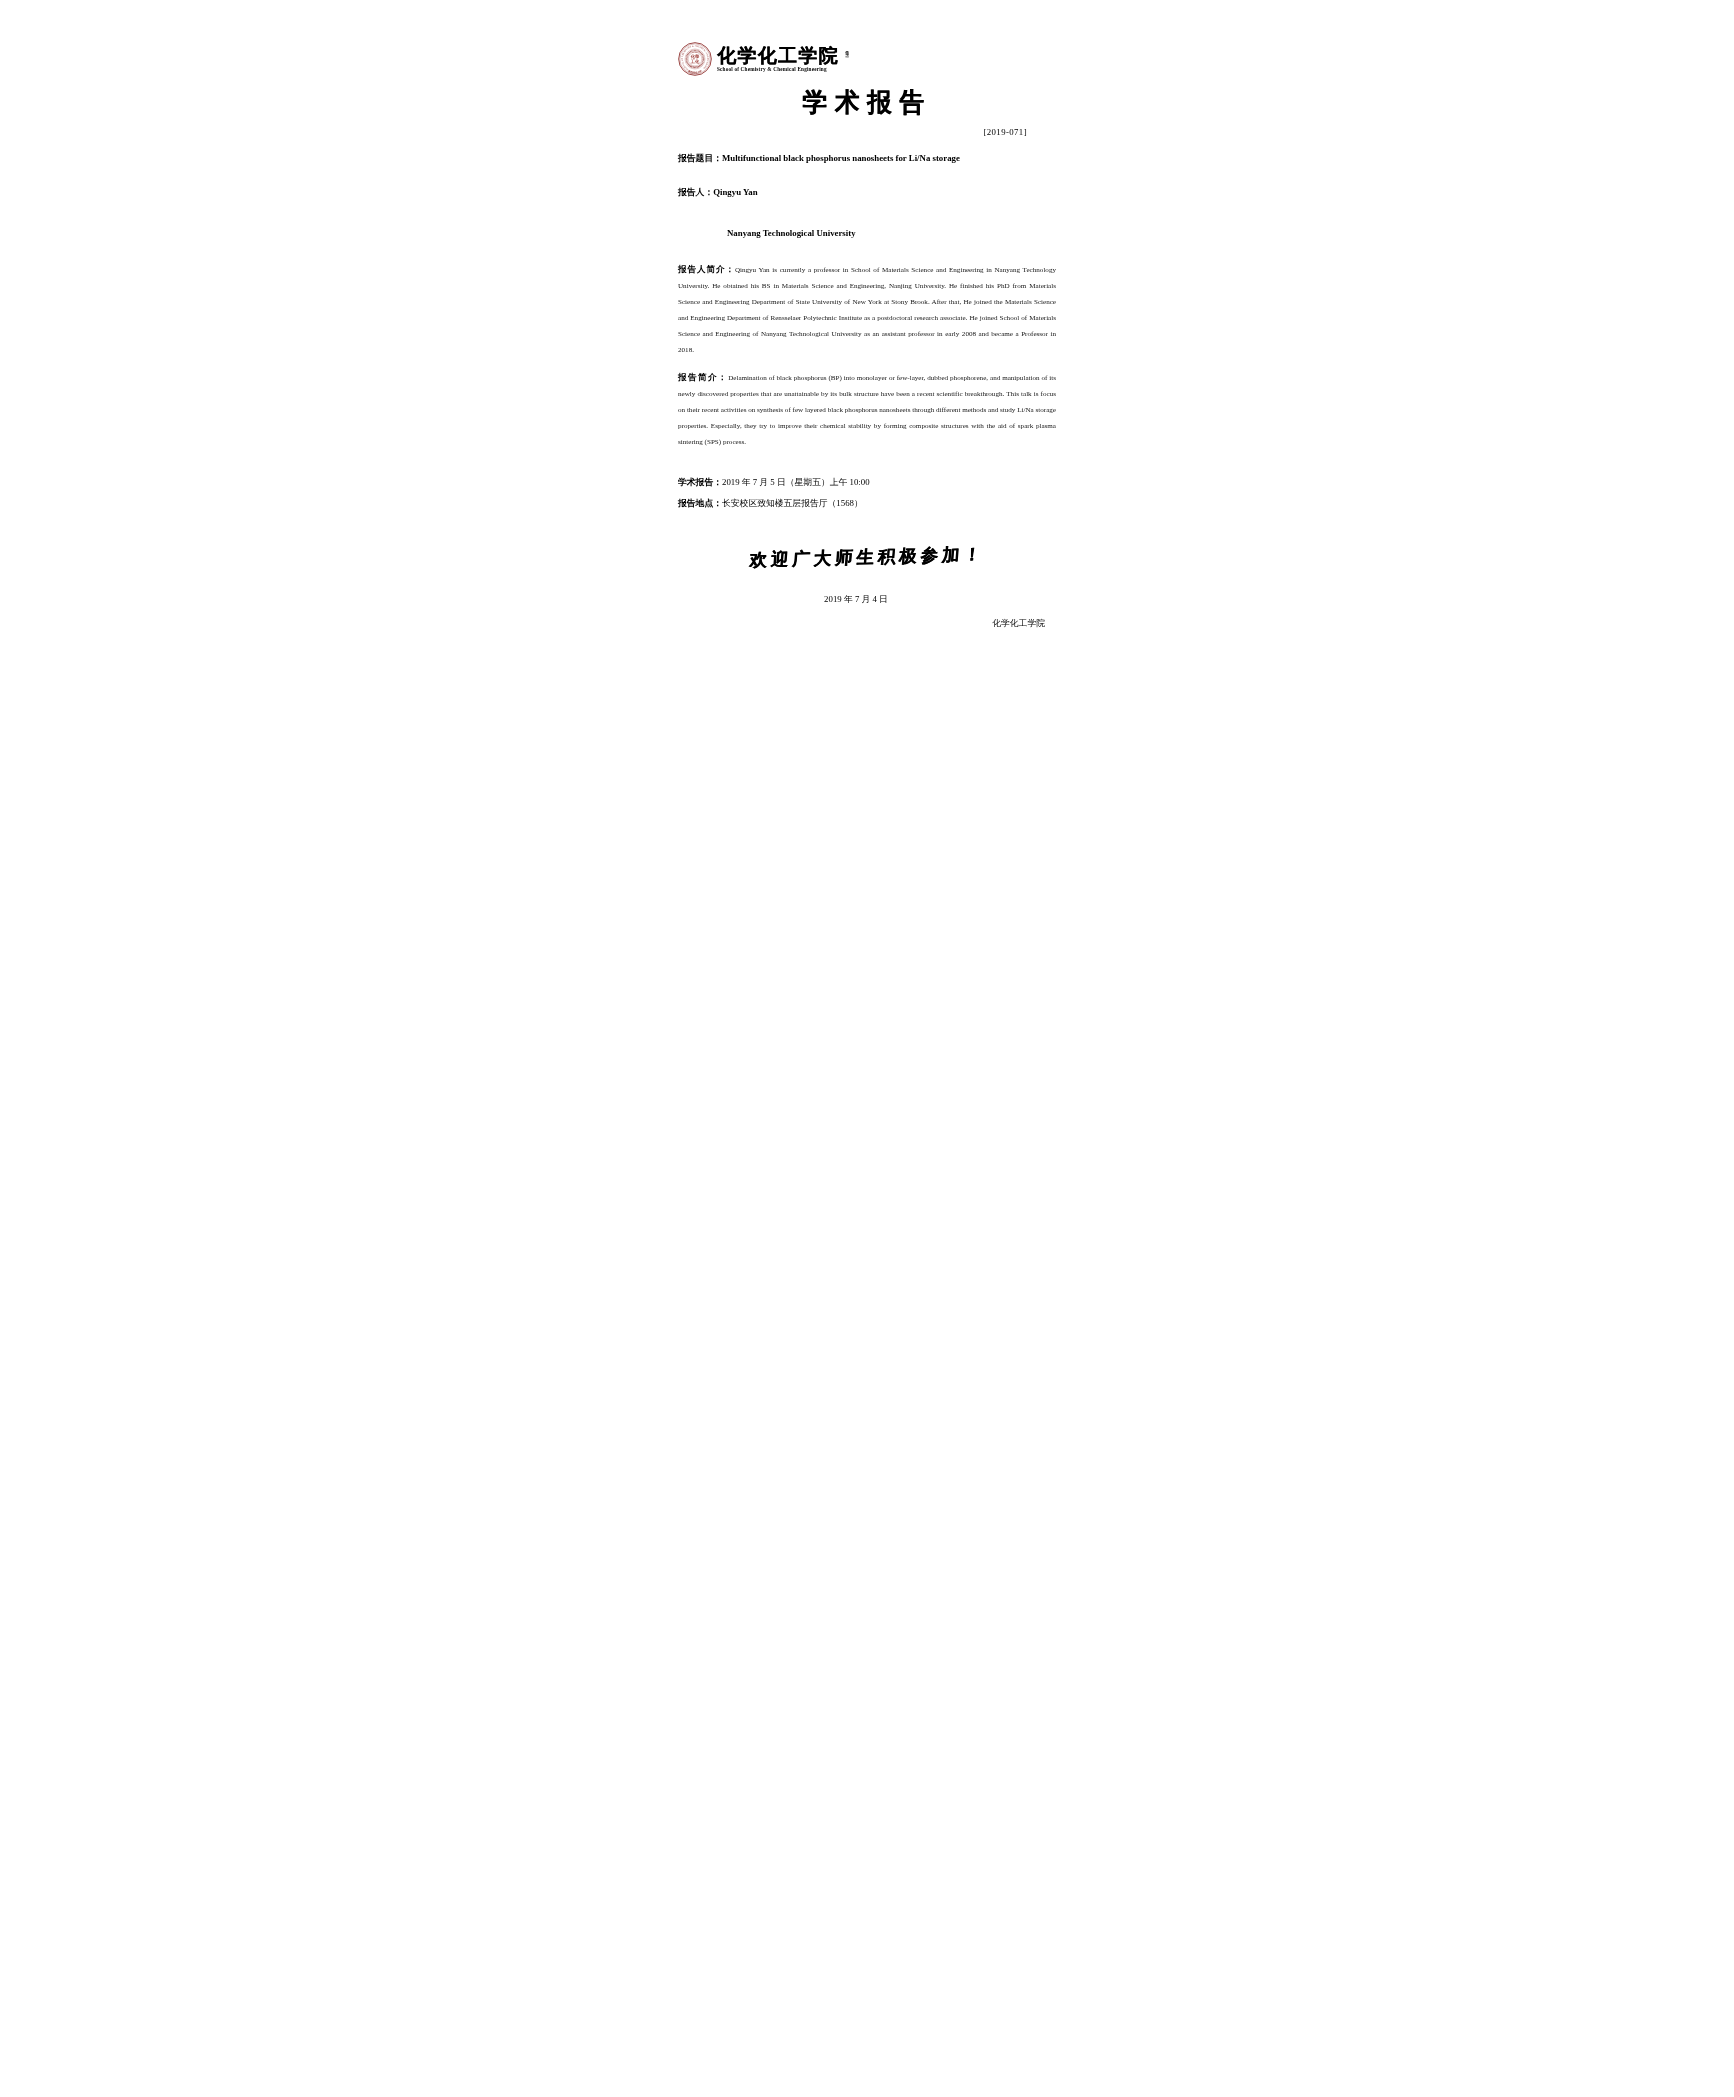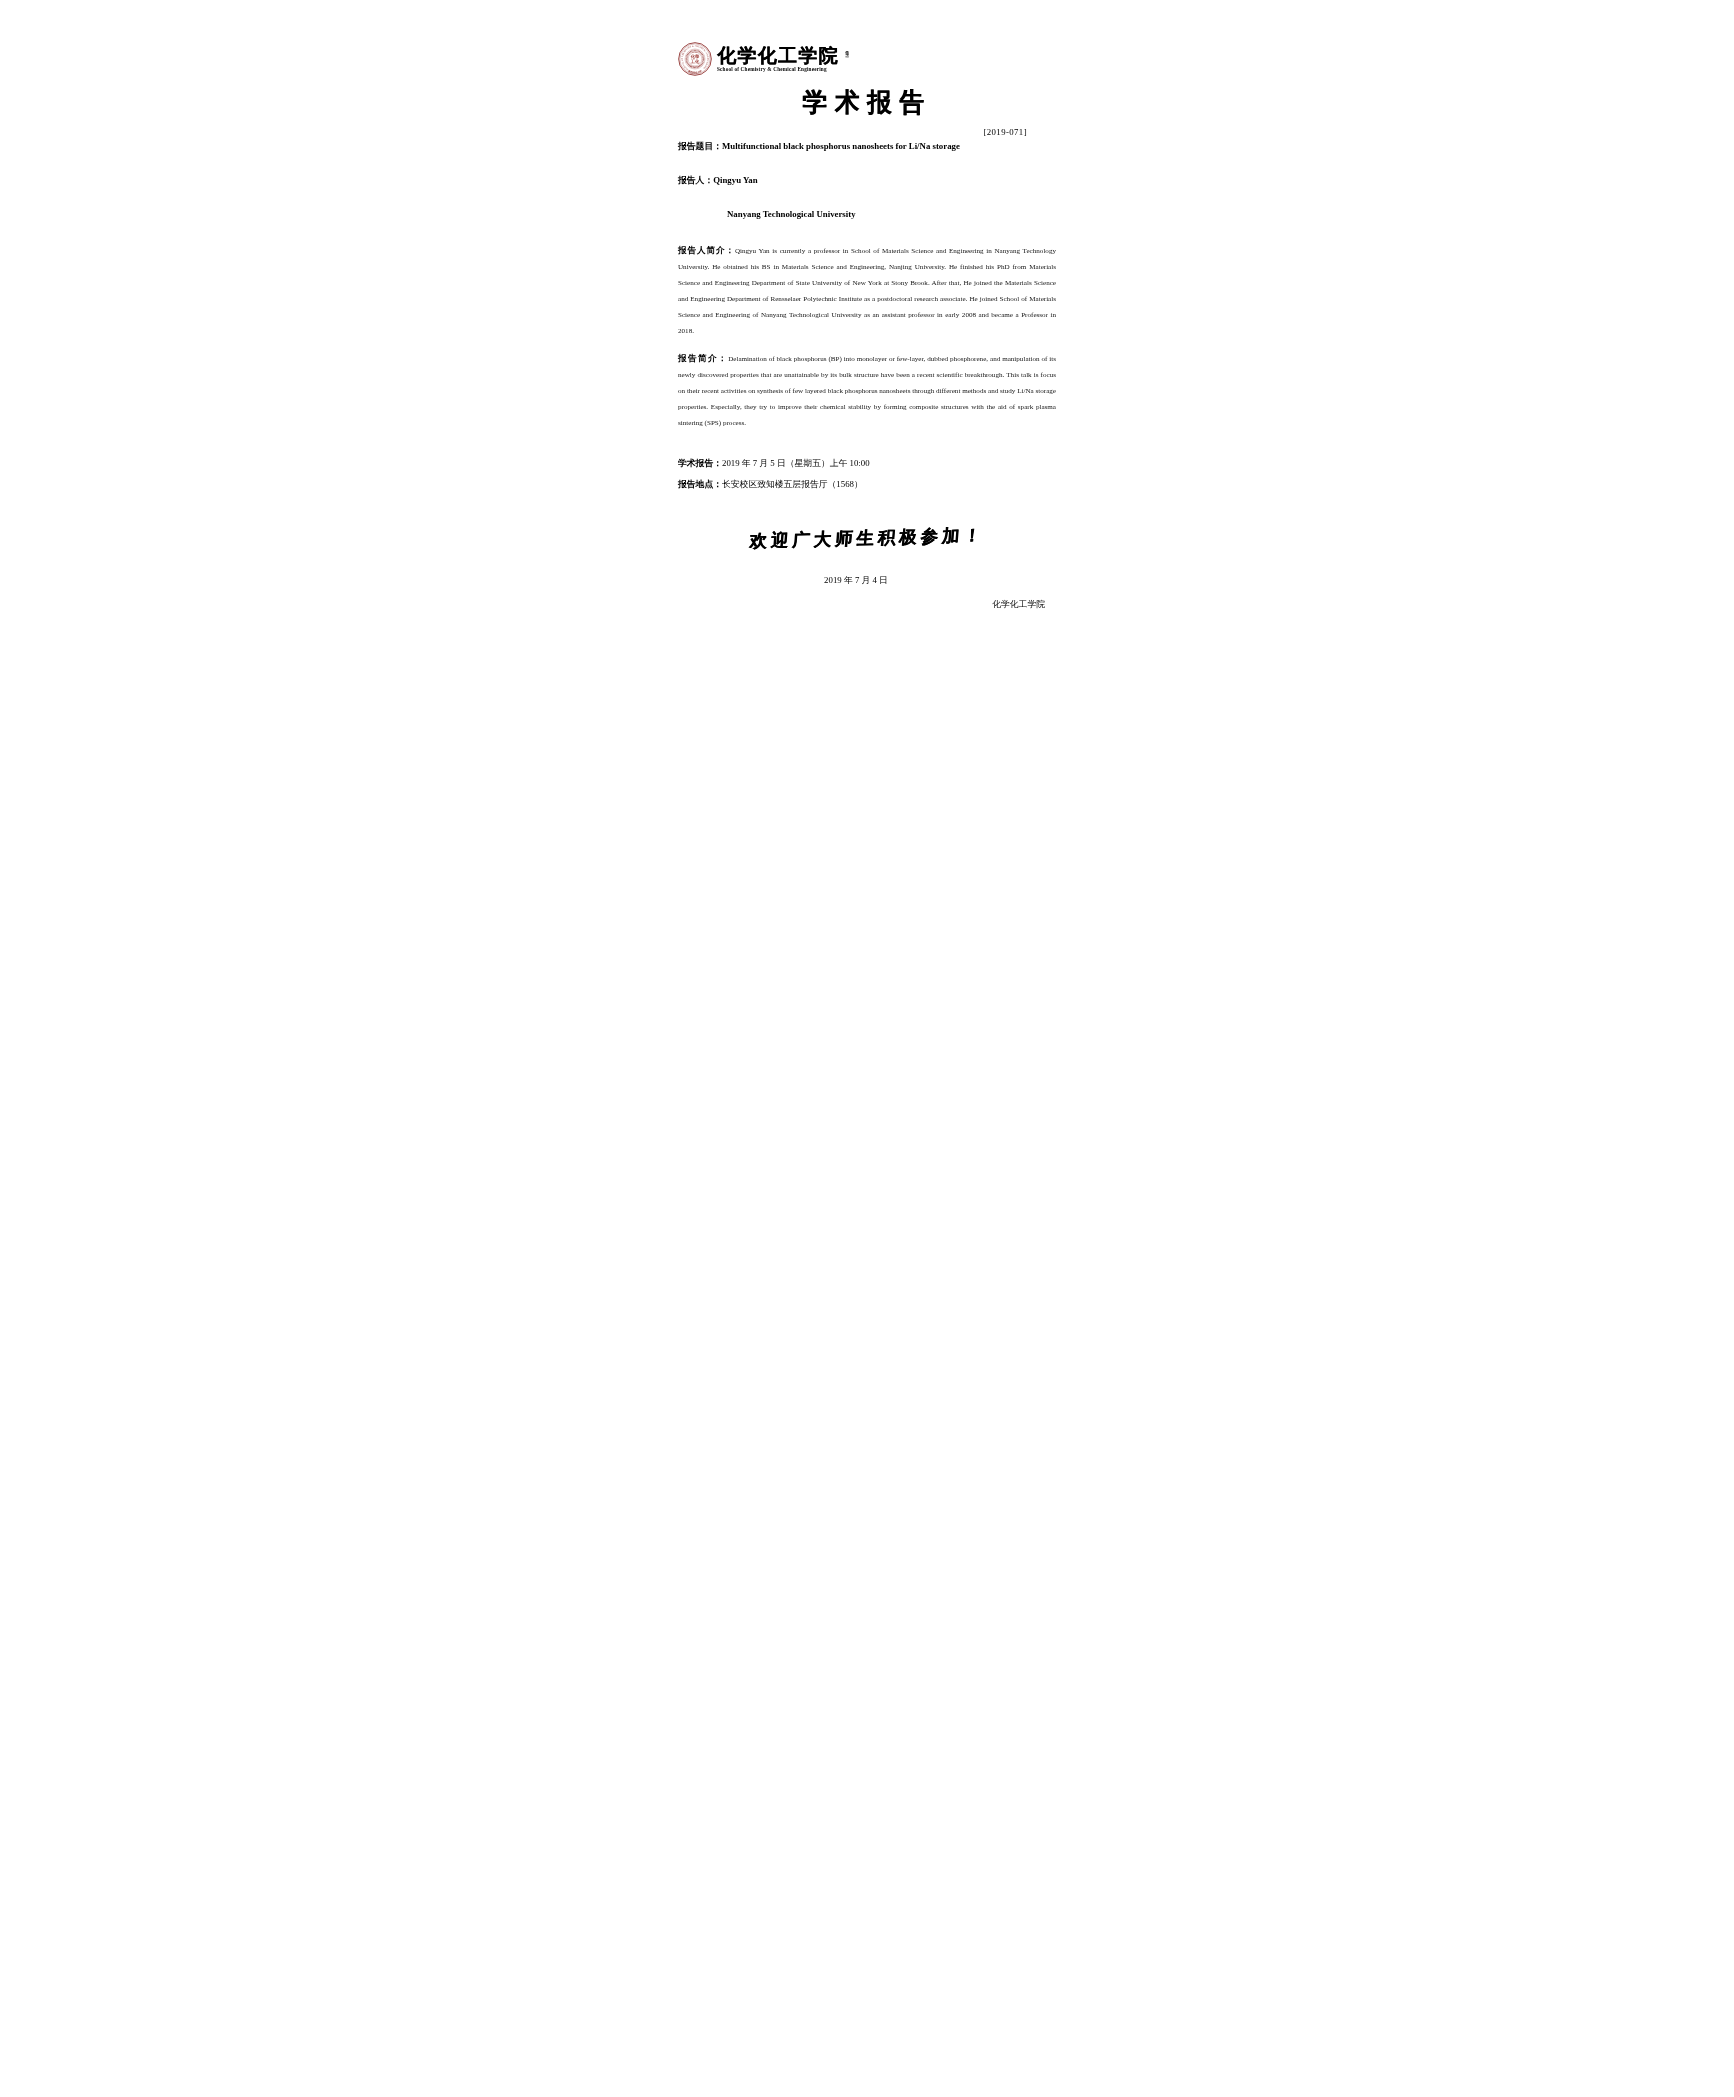--- a/index.html
+++ b/index.html
@@ -69,24 +69,24 @@
     font-size: 8.8px;
     letter-spacing: 0.4px;
     transform: translateX(-29px);
     color: #000;
   }
 
   
   .field { font-size: 8.8px; line-height: 12.6px; color: #000; }
   .flabel { font-weight: bold; }
   .bold { font-weight: bold; }
-  .f-topic   { margin-top: 3px; }
+  .f-topic   { margin-top: 15px; }
   .f-speaker { margin-top: 22px; }
   .affiliation {
-    margin-top: 21px;
+    margin-top: 28px;
     margin-left: 49px;
     font-size: 8.8px;
     font-weight: bold;
     line-height: 12.6px;
     color: #000;
   }
 
   
   .para {
     text-align: justify;

